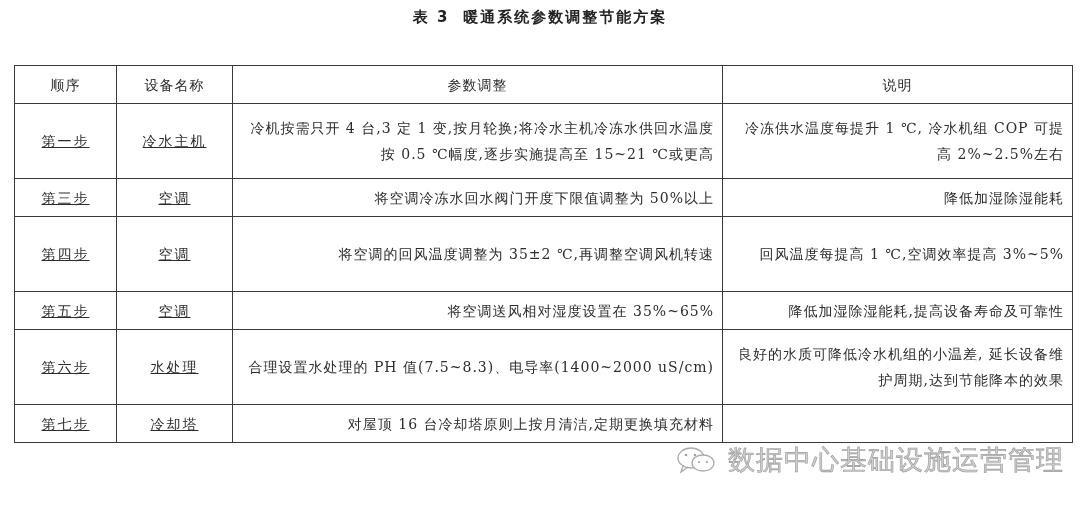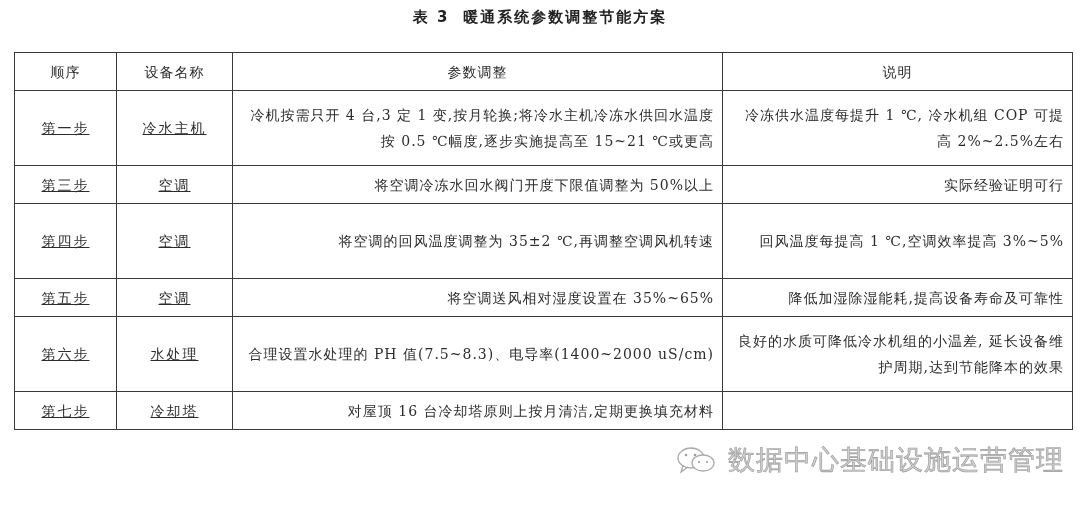--- a/index.html
+++ b/index.html
@@ -26,21 +26,21 @@
       font-size: 15px;
       letter-spacing: 2px;
       color: #222;
     }
     .caption .num {
       margin-right: 14px;
     }
     table.grid {
       position: absolute;
       left: 14px;
-      top: 52px;
+      top: 65px;
       width: 1058px;
       border-collapse: collapse;
       table-layout: fixed;
       border: 1.6px solid #3a3a3a;
     }
     table.grid th, table.grid td {
       border: 1.2px solid #3a3a3a;
       font-size: 14px;
       line-height: 26px;
       font-weight: normal;
@@ -111,21 +111,21 @@
     <tr class="h74">
       <td class="c0">第一步</td>
       <td class="c1">冷水主机</td>
       <td class="c2">冷机按需只开 4 台,3 定 1 变,按月轮换;将冷水主机冷冻水供回水温度按 0.5 ℃幅度,逐步实施提高至 15~21 ℃或更高</td>
       <td class="c3">冷冻供水温度每提升 1 ℃, 冷水机组 COP 可提高 2%~2.5%左右</td>
     </tr>
     <tr class="h38">
       <td class="c0">第三步</td>
       <td class="c1">空调</td>
       <td class="c2">将空调冷冻水回水阀门开度下限值调整为 50%以上</td>
-      <td class="c3">实际经验证明可行</td>
+      <td class="c3">降低加湿除湿能耗</td>
     </tr>
     <tr class="h74">
       <td class="c0">第四步</td>
       <td class="c1">空调</td>
       <td class="c2">将空调的回风温度调整为 35±2 ℃,再调整空调风机转速</td>
       <td class="c3">回风温度每提高 1 ℃,空调效率提高 3%~5%</td>
     </tr>
     <tr class="h38">
       <td class="c0">第五步</td>
       <td class="c1">空调</td>

